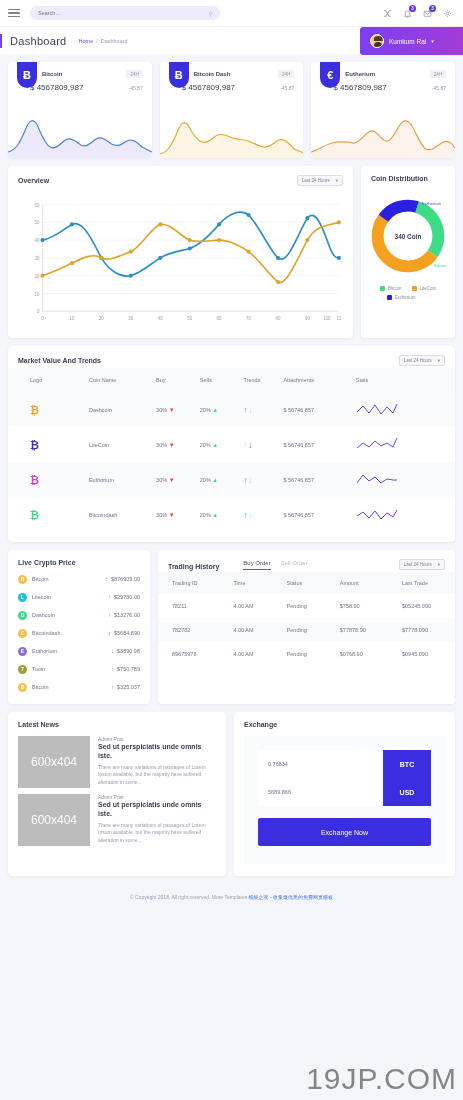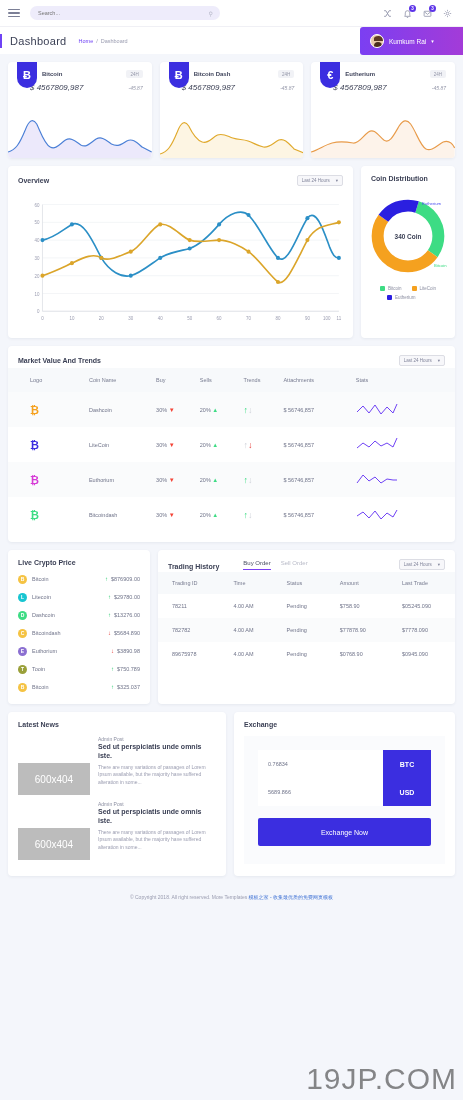--- a/index.html
+++ b/index.html
@@ -51,21 +51,21 @@
   .row { display:flex; gap:8px; }
 
   
   .coin-card { flex:1; height:96px; position:relative; overflow:hidden; }
   .coin-badge { position:absolute; left:9px; top:0; width:20px; height:26px; background:#3b2ee0;
                 border-radius:0 0 10px 10px; display:flex; align-items:center; justify-content:center;
                 color:#fff; font-size:11px; font-weight:bold; }
   .coin-head { padding:8px 9px 0 34px; display:flex; align-items:center; }
   .coin-name { font-size:6px; font-weight:bold; color:#40455c; }
   .h24 { margin-left:auto; background:#f1f2f6; color:#9497a9; font-size:4.5px; padding:1.5px 4px; border-radius:2px;}
-  .coin-price { padding:5px 9px 0 22px; display:flex; align-items:baseline;font-style:italic; }
+  .coin-price { padding:5px 9px 0 22px; display:flex; align-items:baseline; }
   .cp-val { font-size:8px; color:#3a3f54; }
   .cp-chg { margin-left:auto; font-size:5px; color:#9497a9; }
   .spark { position:absolute; left:0; right:0; bottom:0; height:48px; }
   .spark svg { width:100%; height:100%; display:block; }
 
   
   .panel-head { display:flex; align-items:center; padding:9px 10px 2px; }
   .panel-title { font-size:7px; font-weight:bold; color:#3a3f54; }
   .dd { margin-left:auto; border:1px solid #dcdde4; background:#f7f7fa; border-radius:2px;
         font-size:4.5px; color:#81849a; padding:2px 4px; display:flex; align-items:center; gap:6px; cursor:pointer;}
@@ -116,22 +116,22 @@
   .tab { font-size:6px; color:#b9bbc8; padding-bottom:3px; cursor:pointer; }
   .tab.active { color:#4a4f63; border-bottom:1.5px solid #7b3ff2; }
   .th-tbl th { background:#f7f9fb; font-weight:normal; font-size:5.5px; color:#787c91; text-align:left;
                padding:8px 0 8px 14px; }
   .th-tbl td { font-size:5.5px; color:#70748a; padding:9px 0 9px 14px; }
   .th-tbl tbody tr:nth-child(even) { background:#fafbfc; }
 
   
   .news { flex:0 0 218px; padding-bottom:10px; }
   .news-item { display:flex; gap:8px; padding:6px 10px 0; }
-  .thumb { width:72px; height:32px; background:#bcbcbc; color:#fff; display:flex; align-items:center;
-           justify-content:center; font-size:10px; flex:0 0 72px;margin-top:27px; }
+  .thumb { width:72px; height:52px; background:#bcbcbc; color:#fff; display:flex; align-items:center;
+           justify-content:center; font-size:12px; flex:0 0 72px; }
   .admin { font-size:5px; color:#8b8ea1; }
   .news-title { font-size:7px; font-weight:bold; color:#3a3f54; line-height:1.25; margin:1px 0 3px; }
   .news-body { font-size:5px; color:#9a9cb0; line-height:1.5; }
 
   
   .exchange { flex:1; padding-bottom:12px; }
   .ex-inner { background:#fafbfd; margin:6px 10px 0; padding:14px 14px 18px; }
   .ex-field { display:flex; height:28px; }
   .ex-field input { flex:1; border:0; background:#fff; padding:0 10px; font-size:5.5px; color:#70748a;
                     outline:none; font-family:"Liberation Sans",sans-serif; }

